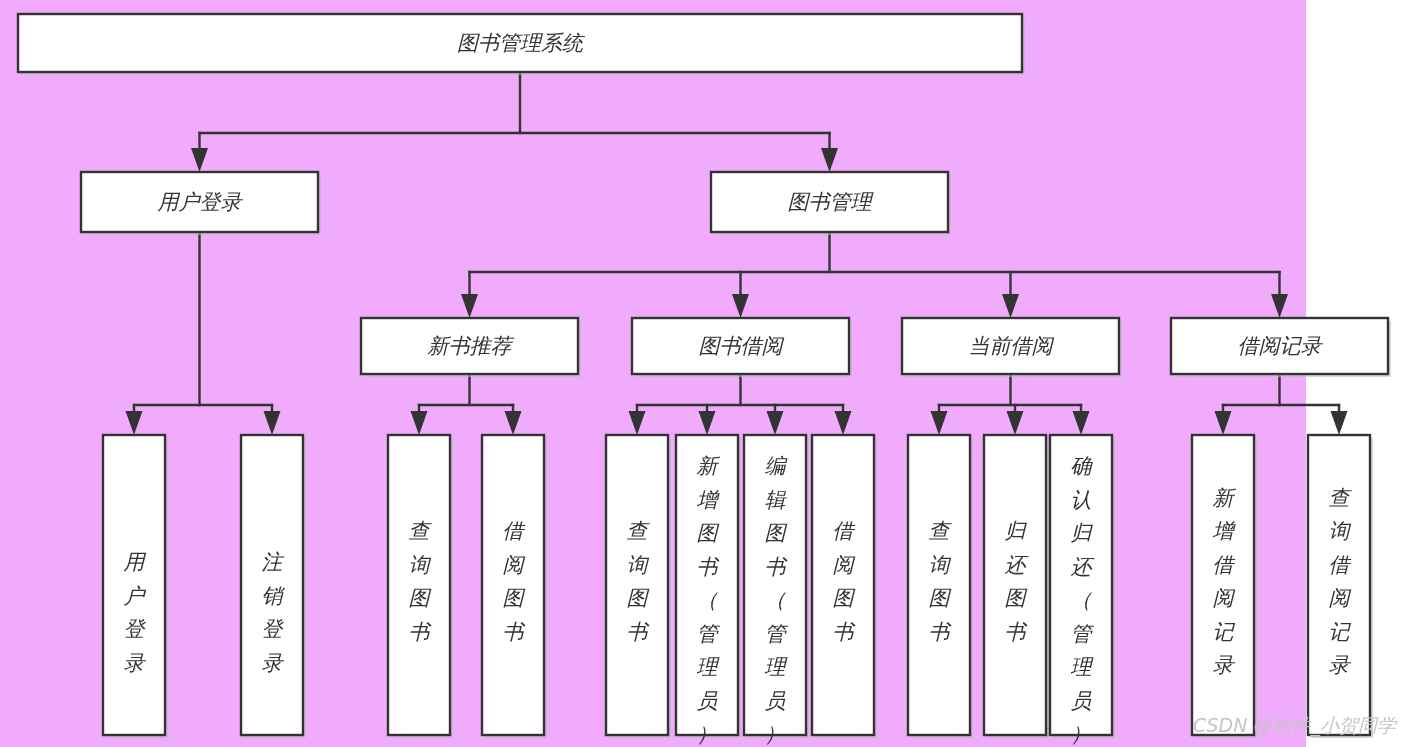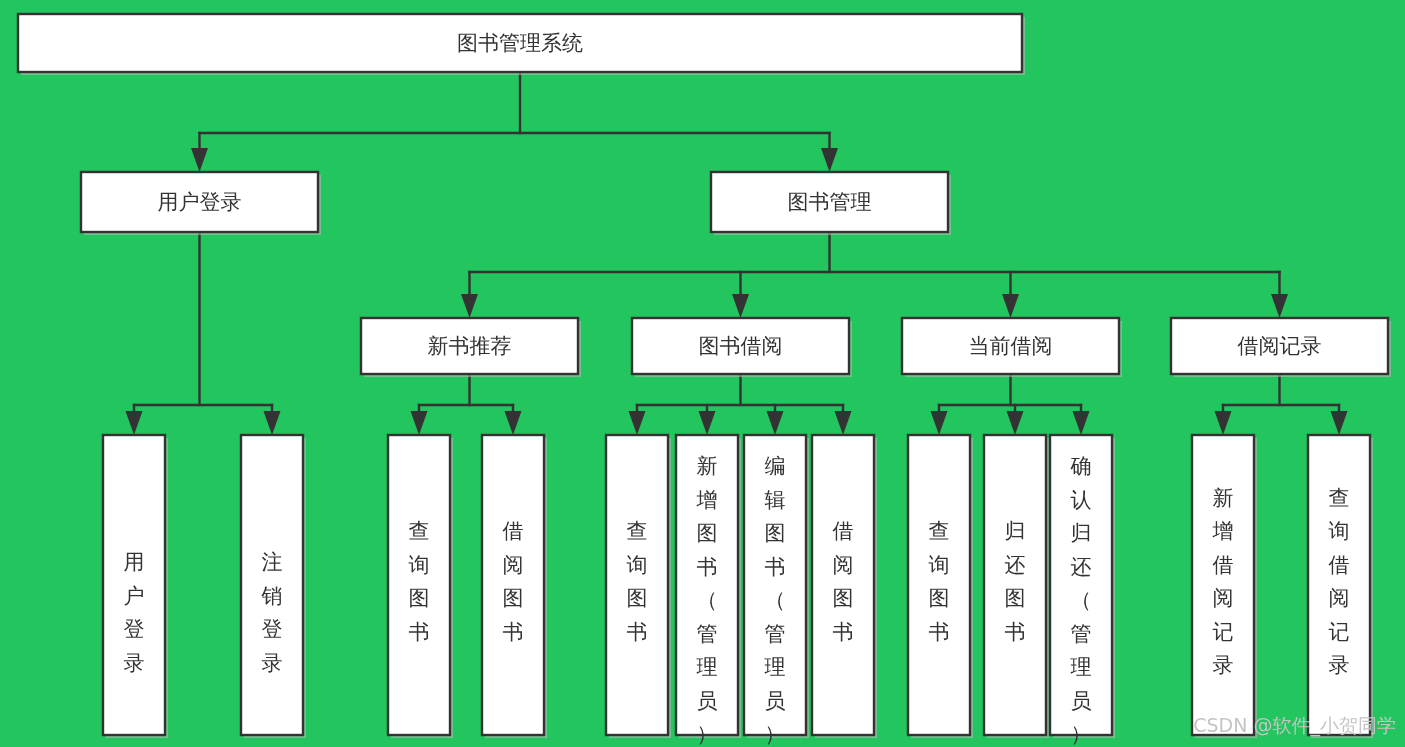--- a/index.html
+++ b/index.html
@@ -9,23 +9,24 @@
     background: #ffffff;
   }
   body {
     width: 1405px;
     height: 747px;
     overflow: hidden;
     font-family: "DejaVu Sans", "Liberation Sans", sans-serif;
   }
   #diagram-root {
     position: relative;
-    width: 1405px;
+    width: 1306px;
     height: 747px;
-    background: #22c55e;
+    background: #f0abfc;
+    font-style: italic;
   }
   svg.diagram-canvas {
     position: absolute;
     left: 0;
     top: 0;
     width: 1405px;
     height: 747px;
   }
   .node-box {
     fill: #ffffff;

